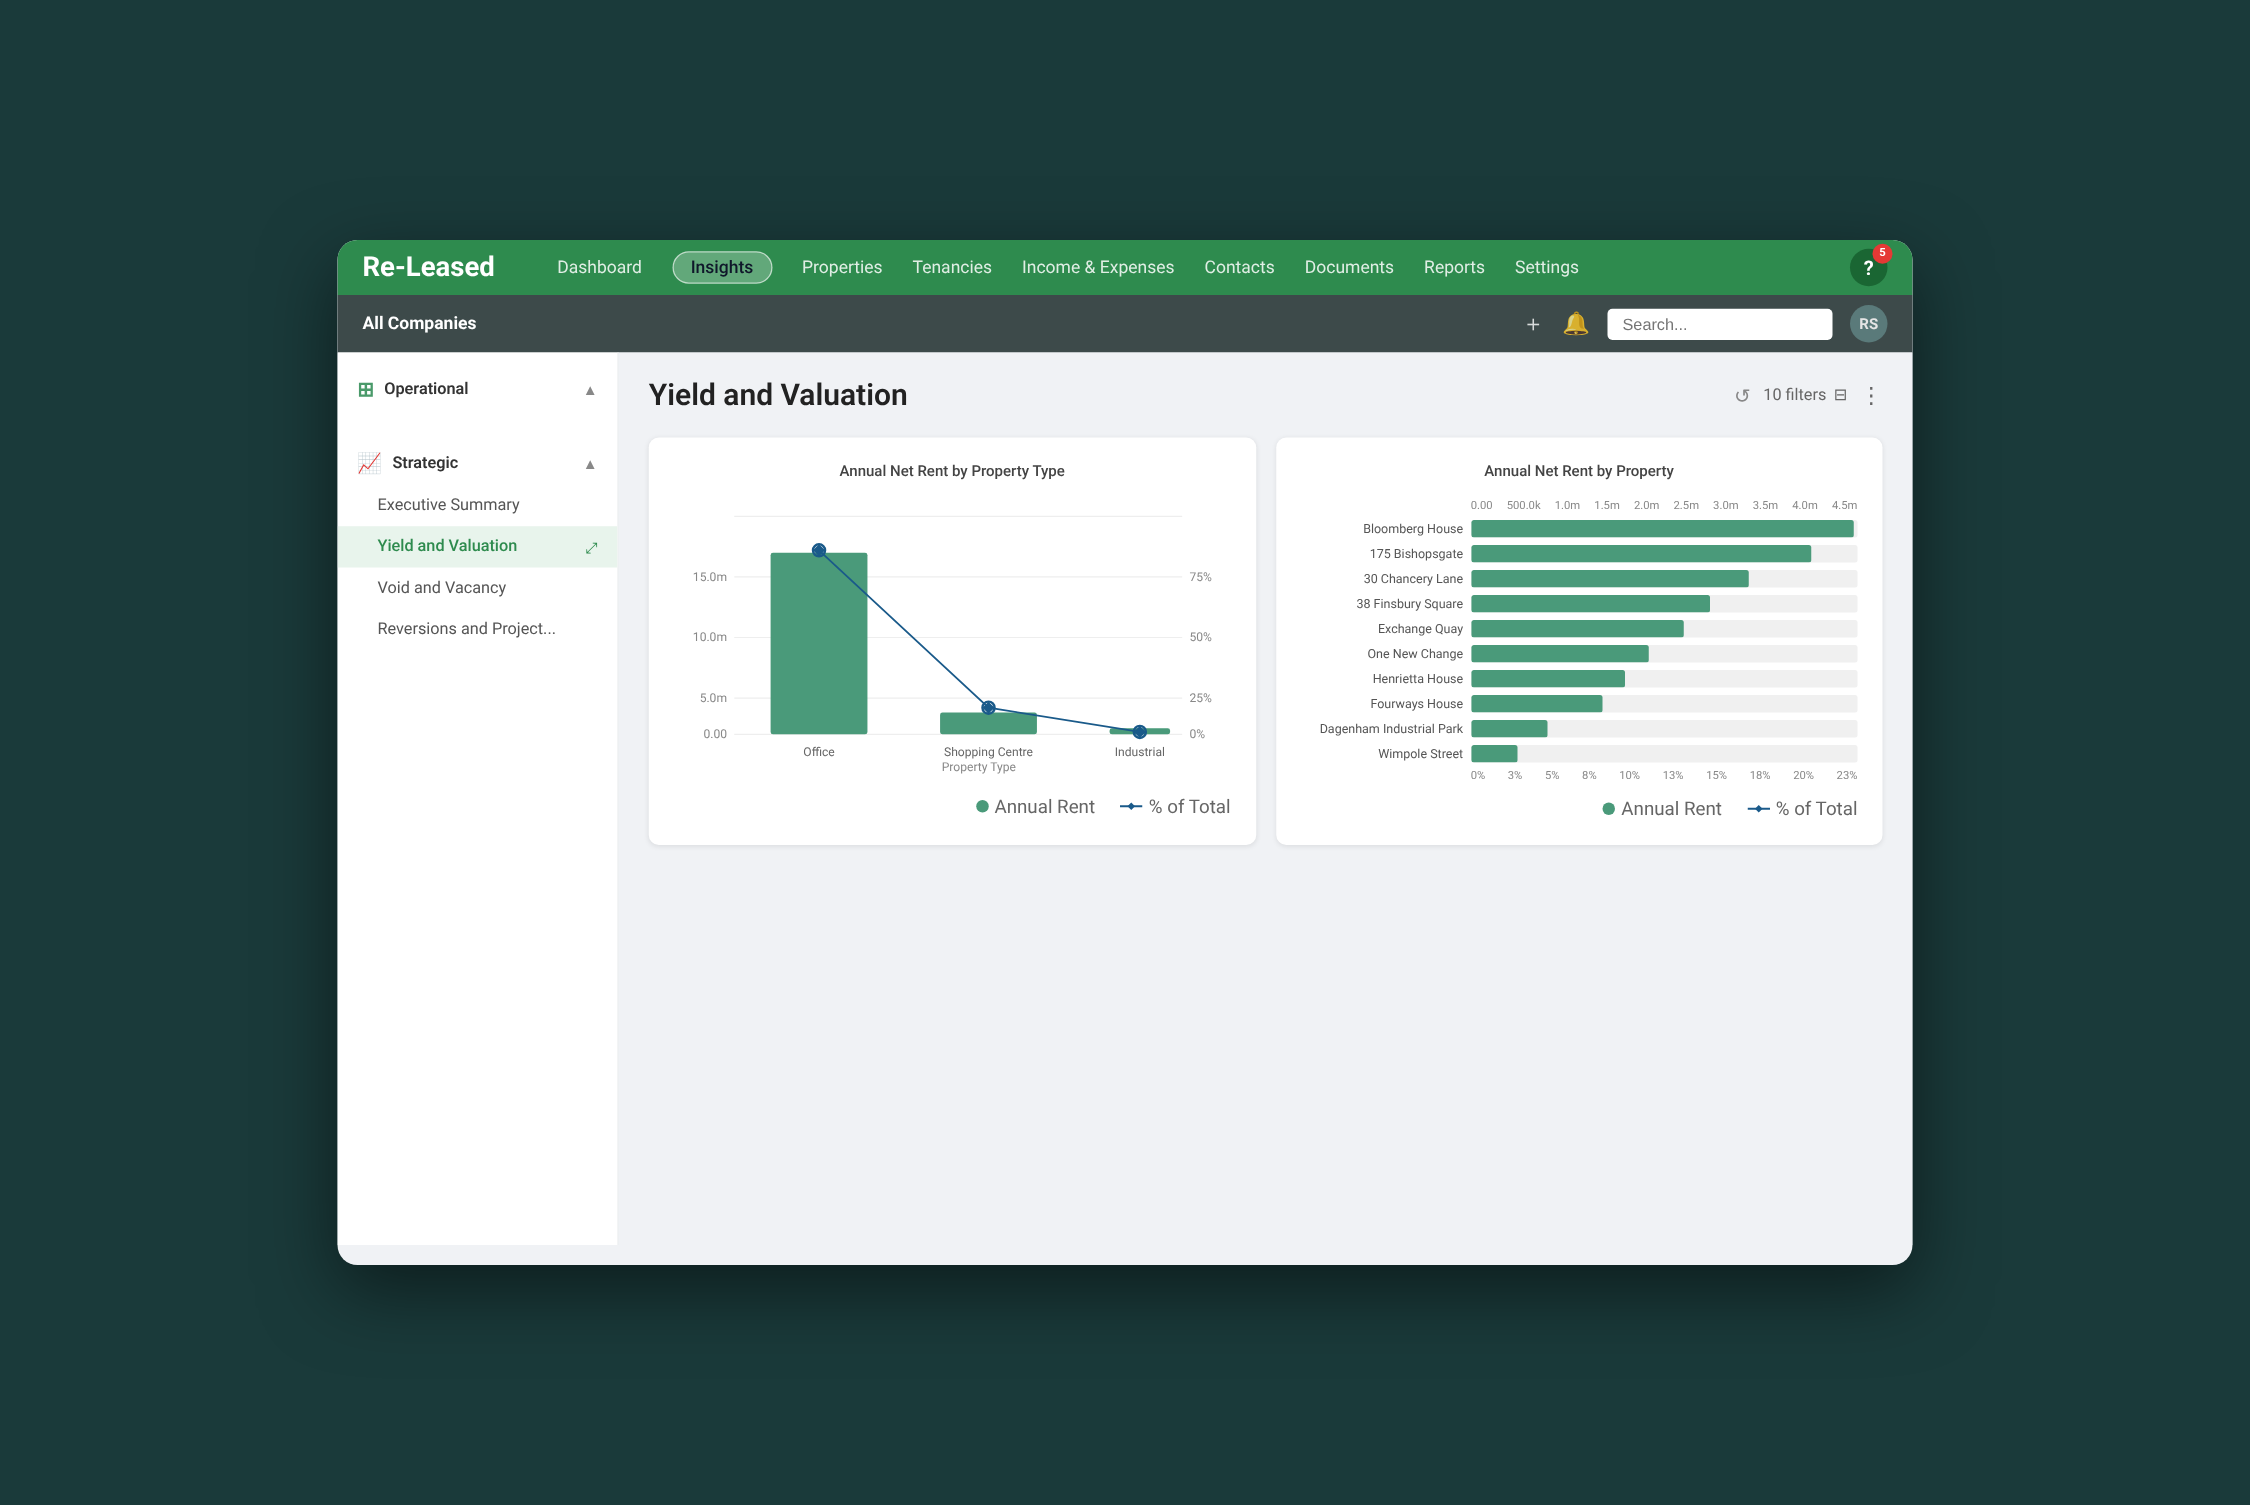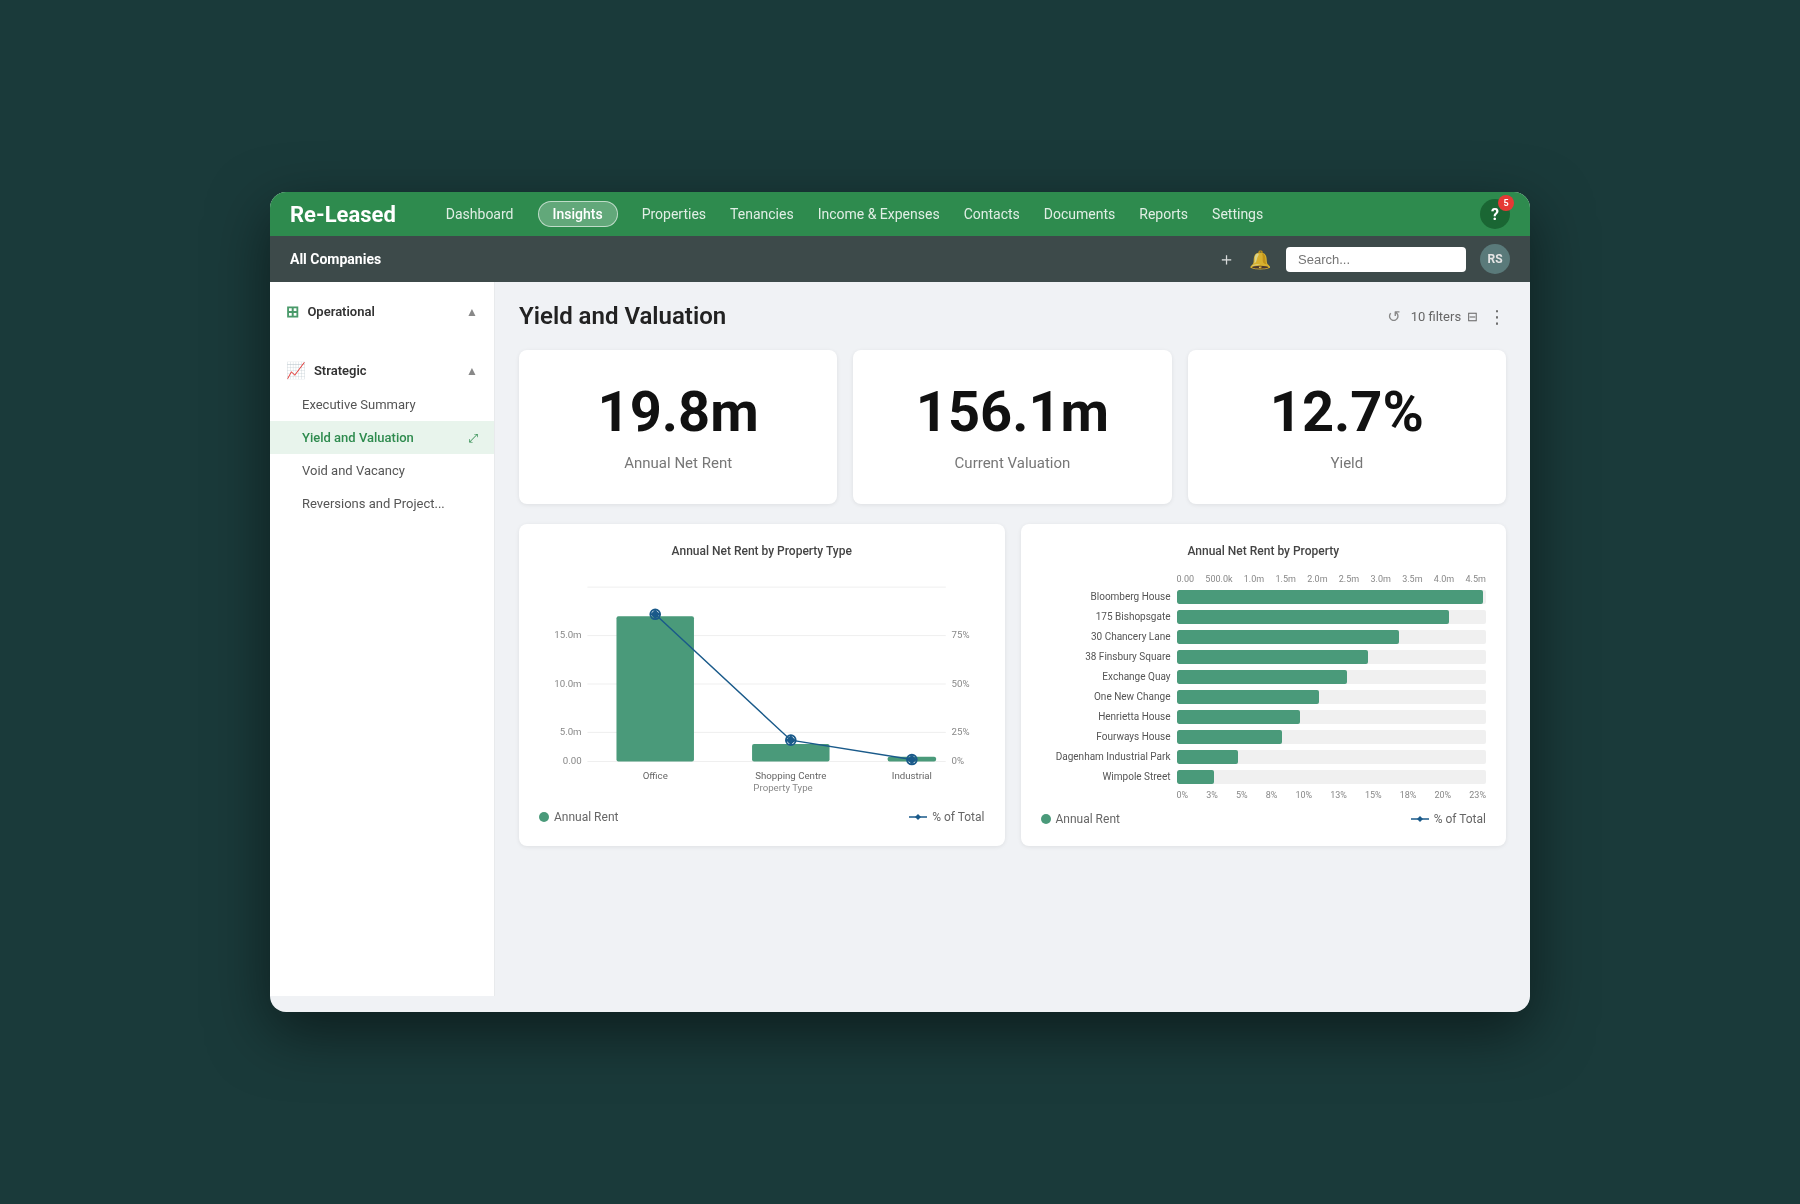--- a/index.html
+++ b/index.html
@@ -47,21 +47,21 @@
       font-size: 14px;
       cursor: pointer;
       text-decoration: none;
       white-space: nowrap;
     }
     .nav-link.active {
       background: rgba(255,255,255,0.25);
       border: 1.5px solid rgba(255,255,255,0.6);
       border-radius: 20px;
       padding: 4px 14px;
-      color: #ffffff;
+      color: #0f172a;
       font-weight: 500;
     }
     .nav-right {
       display: flex;
       align-items: center;
       gap: 10px;
     }
     .help-btn {
       width: 30px;
       height: 30px;
@@ -297,24 +297,24 @@
     }
     .chart-title {
       font-size: 12px;
       color: #444;
       text-align: center;
       margin-bottom: 16px;
       font-weight: 500;
     }
     .chart-legend {
       display: flex;
-      justify-content: space-between;
+      justify-content: flex-end;
       gap: 20px;
       margin-top: 12px;
-      font-size: 12px;
+      font-size: 15px;
       color: #666;
     }
     .legend-item {
       display: flex;
       align-items: center;
       gap: 5px;
     }
     .legend-dot {
       width: 10px;
       height: 10px;
@@ -436,34 +436,20 @@
         <div class="header-actions">
           <span class="refresh-btn">↺</span>
           <div class="filter-btn">
             <span>10 filters</span>
             <span>⊟</span>
           </div>
           <span class="more-btn">⋮</span>
         </div>
       </div>
 
-      <div class="kpi-row">
-        <div class="kpi-card">
-          <div class="kpi-value">19.8m</div>
-          <div class="kpi-label">Annual Net Rent</div>
-        </div>
-        <div class="kpi-card">
-          <div class="kpi-value">156.1m</div>
-          <div class="kpi-label">Current Valuation</div>
-        </div>
-        <div class="kpi-card">
-          <div class="kpi-value">12.7%</div>
-          <div class="kpi-label">Yield</div>
-        </div>
-      </div>
 
       <div class="chart-row">
 
         <div class="chart-card">
           <div class="chart-title">Annual Net Rent by Property Type</div>
           <svg width="100%" height="220" viewBox="0 0 460 220">
 
             <line x1="50" y1="10" x2="420" y2="10" stroke="#eee" stroke-width="1"></line>
             <line x1="50" y1="60" x2="420" y2="60" stroke="#eee" stroke-width="1"></line>
             <line x1="50" y1="110" x2="420" y2="110" stroke="#eee" stroke-width="1"></line>

